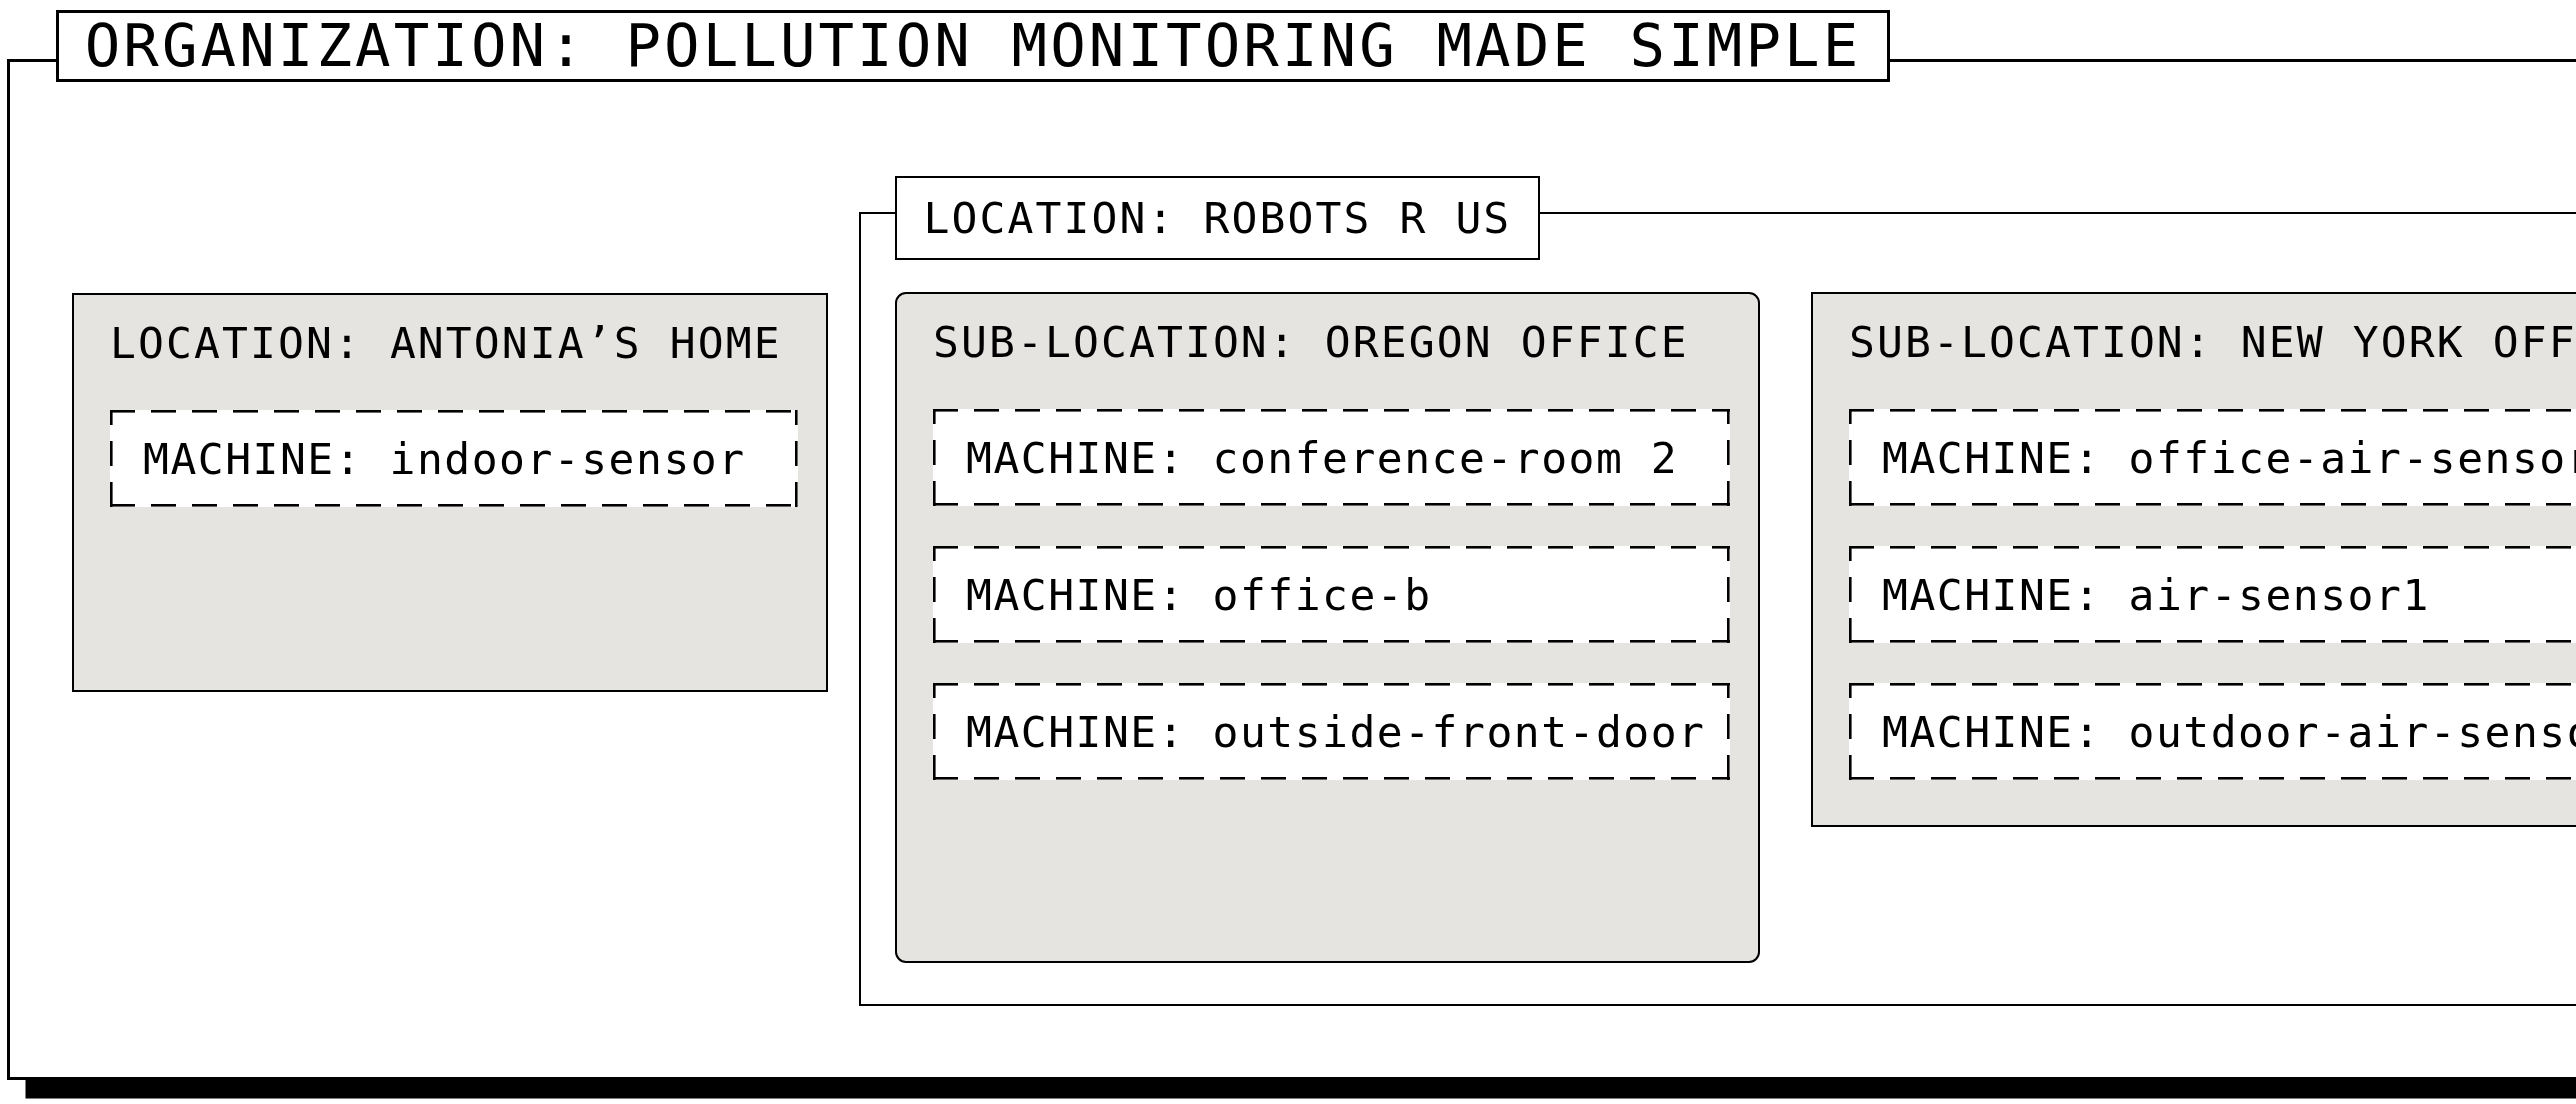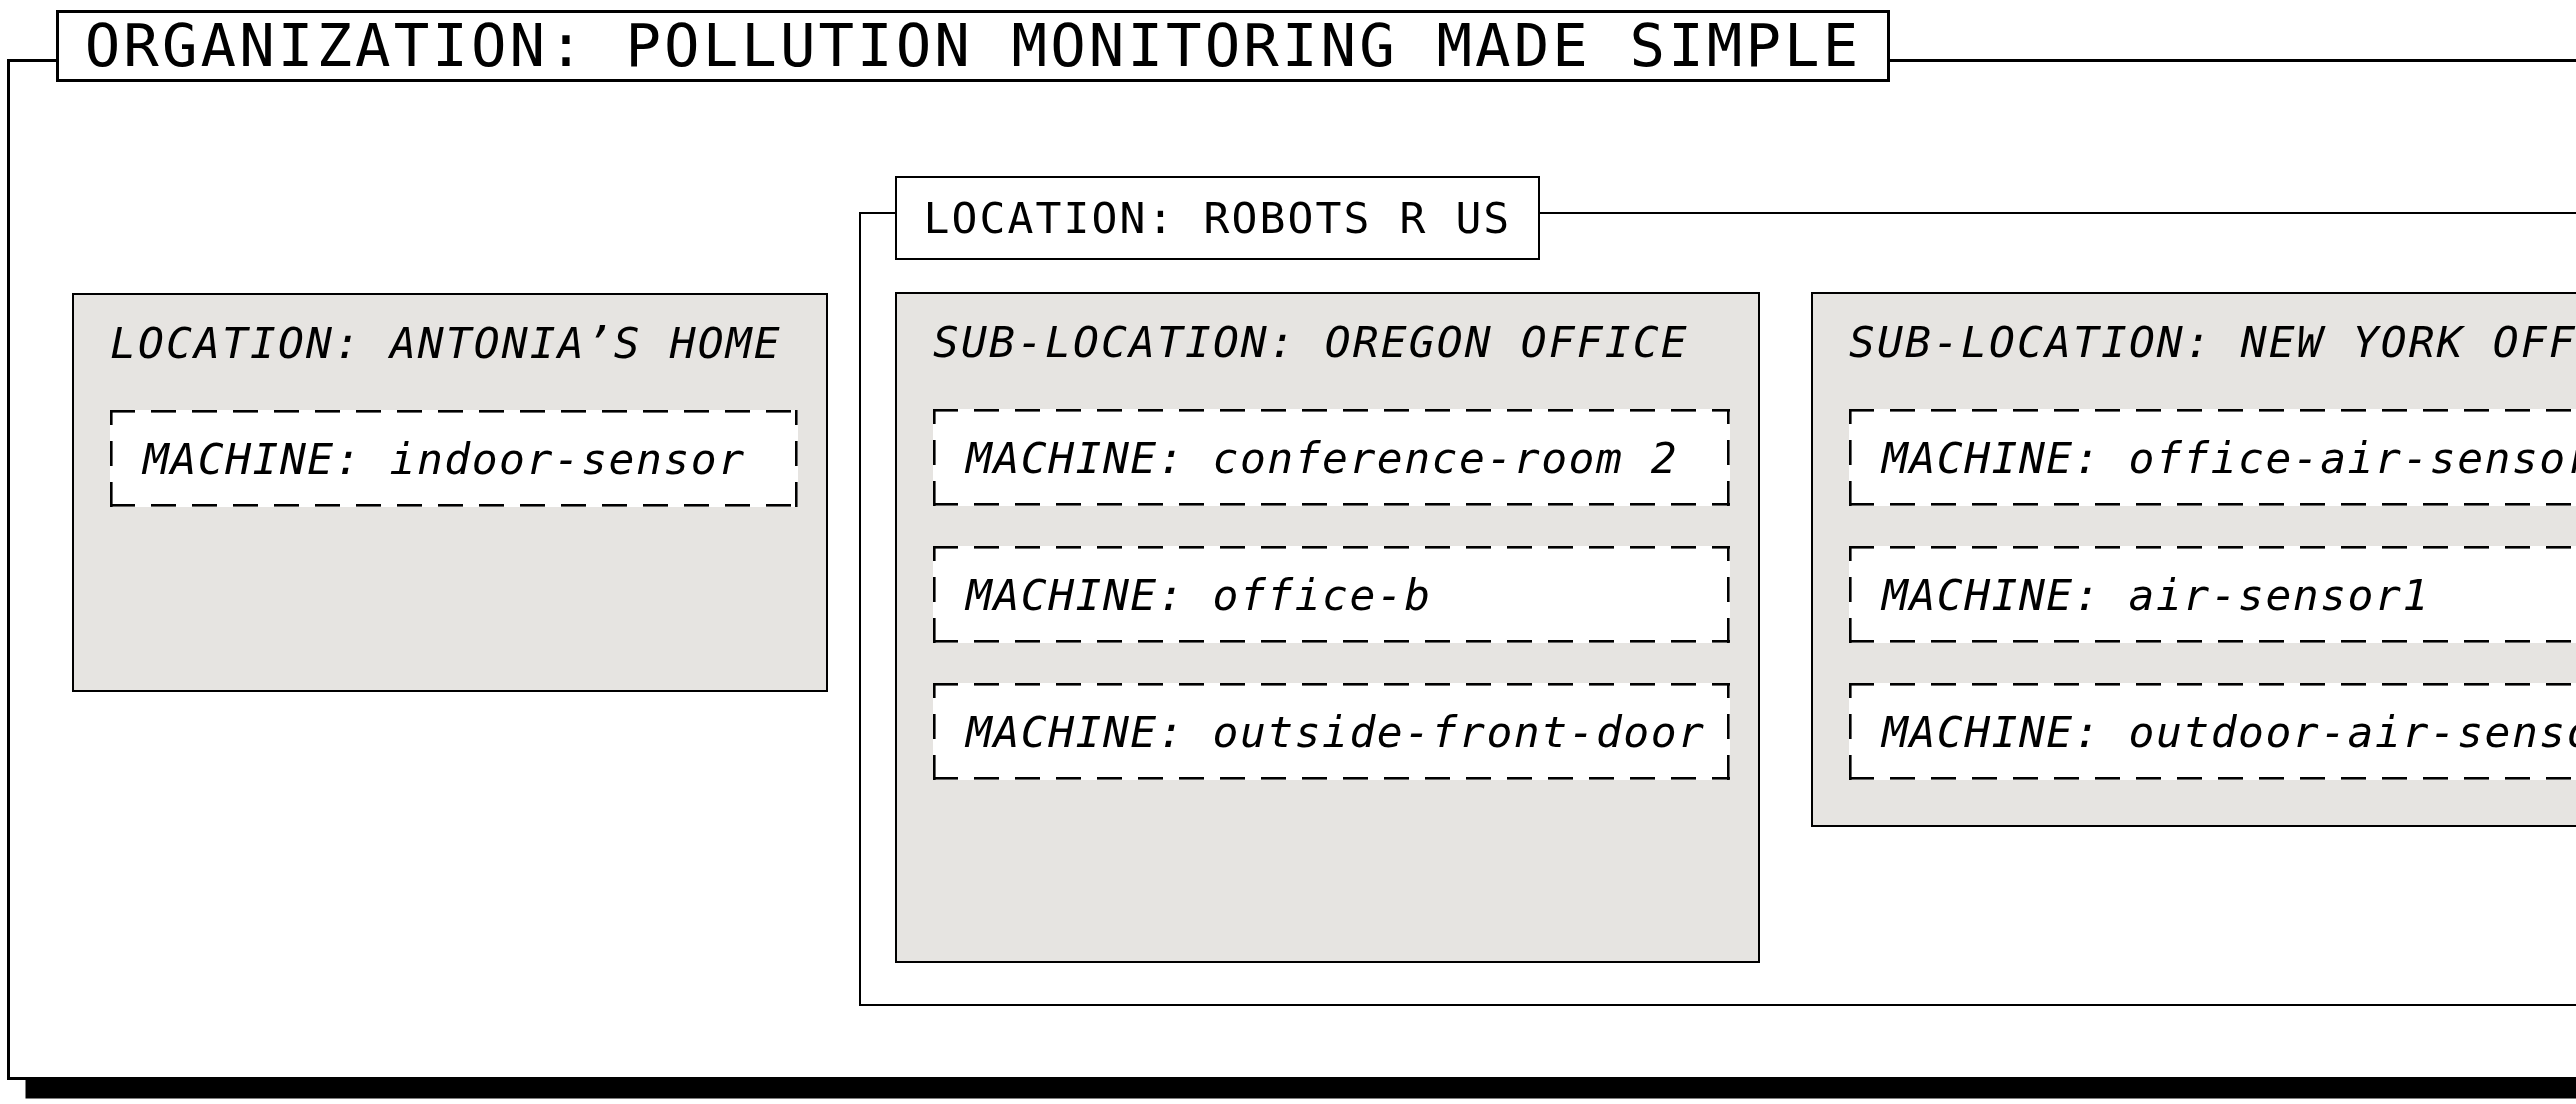--- a/index.html
+++ b/index.html
@@ -58,29 +58,28 @@
     display: flex; align-items: center; justify-content: center;
     font-size: 43px; letter-spacing: 2.1px; white-space: pre;
   }
 
   
   .gray-box {
     position: absolute;
     background: var(--box-fill);
     border: 2.6px solid var(--border);
     overflow: hidden;
-    font-style: italic;
   }
   .gray-box .box-label {
     margin: 27px 36px 0 36px;
     font-size: 43px; line-height: 43px; letter-spacing: 2.1px;
     white-space: pre;
   }
   .antonia-box { left: 72px;  top: 293px; width: 756px; height: 399px; }
-  .oregon-box  { left: 34px;   top: 78px; width: 865px; height: 671px; }
+  .oregon-box  { left: 34px;   top: 78px; width: 865px; height: 671px; border-radius: 11px; }
   .newyork-box { left: 950px; top: 78px; width: 909px; height: 535px; }
 
   
   .machine {
     margin: 45px 28px 0 36px;
     height: 97px;
     background:
       repeating-linear-gradient(90deg, var(--border) 0 25px, transparent 25px 41px) left top    / 100% 2.6px no-repeat,
       repeating-linear-gradient(90deg, var(--border) 0 25px, transparent 25px 41px) left bottom / 100% 2.6px no-repeat,
       repeating-linear-gradient(0deg,  var(--border) 0 25px, transparent 25px 41px) left top    / 2.6px 100% no-repeat,

